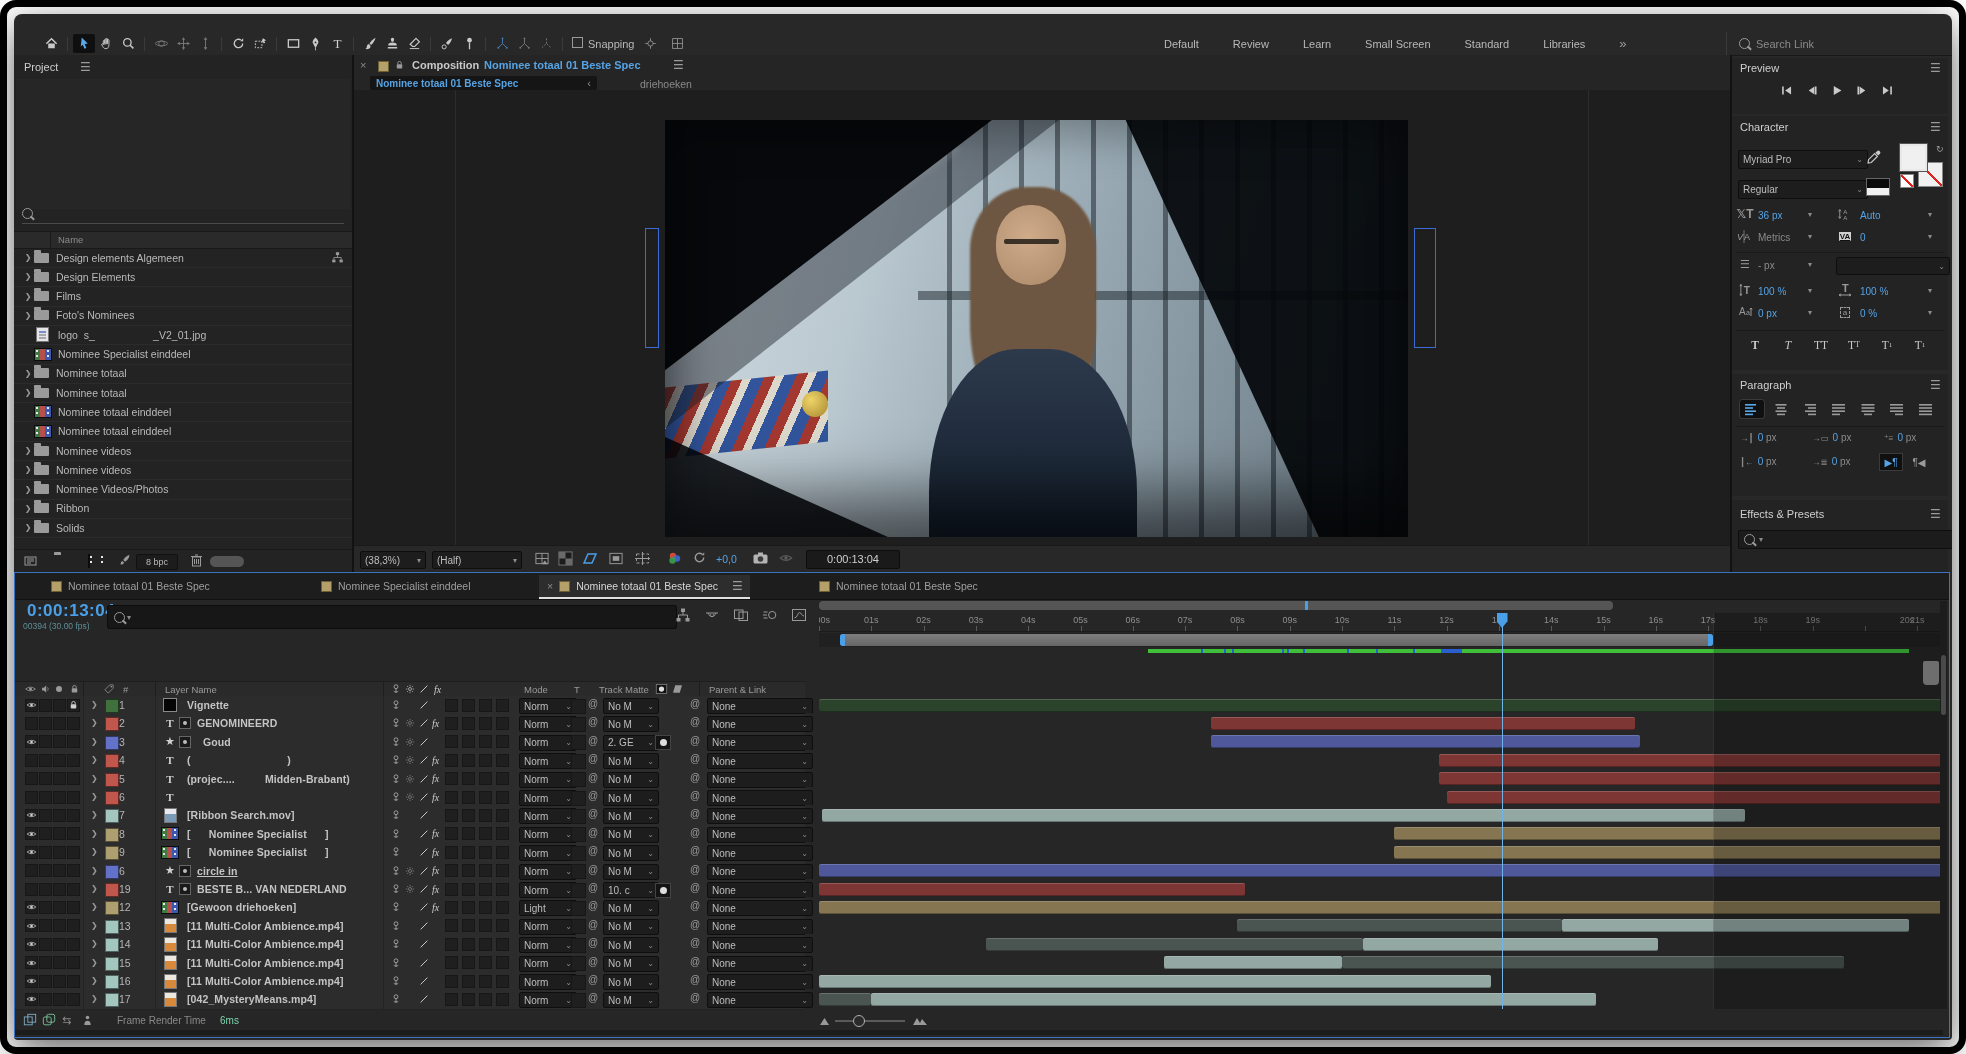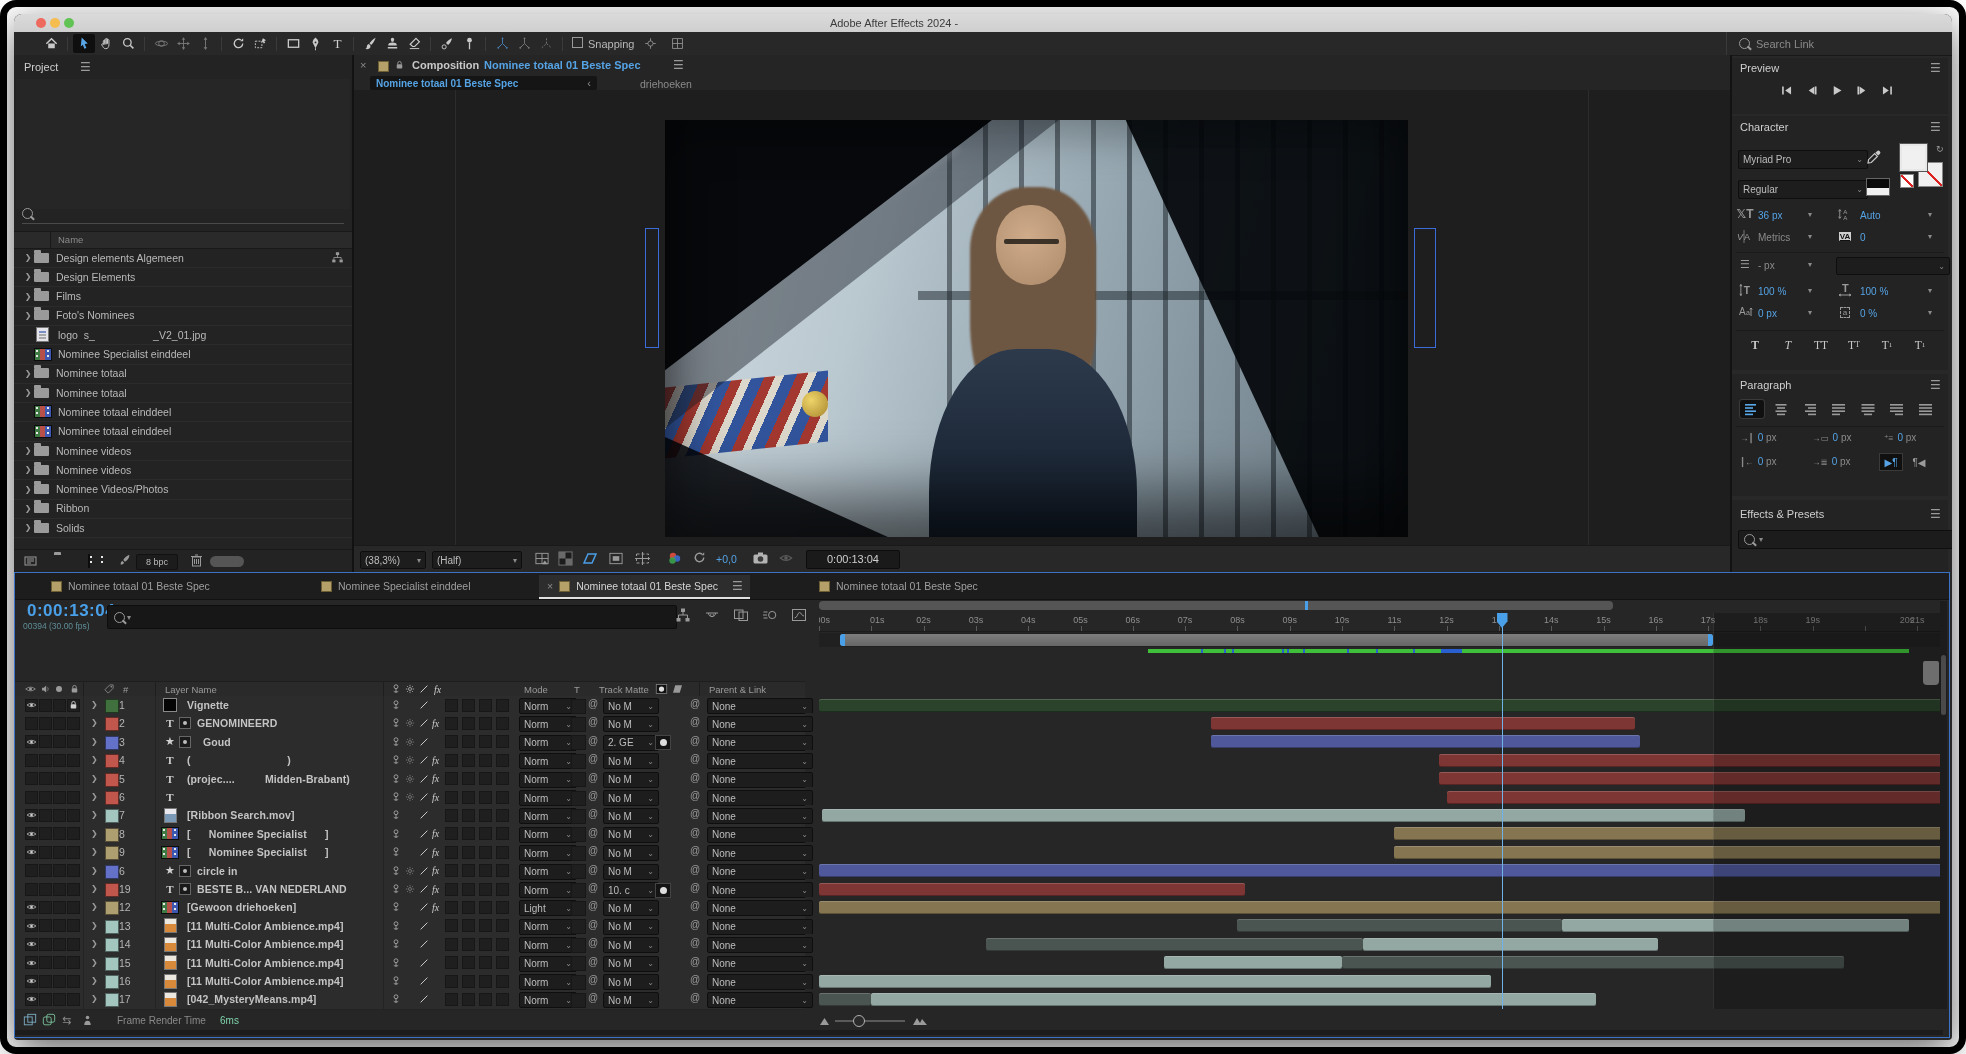--- a/index.html
+++ b/index.html
@@ -106,26 +106,20 @@
   .dirbtn.active{background:#101010;outline:1px solid #3a3a3a;color:#55a3e4;}
   svg{display:block;}
   .hline{position:absolute;height:1px;background:#1a1a1a;}
 </style>
 </head>
 <body>
 
 <div id="stage">
   <div id="win">
 
-    <div id="titlebar">
-      <span class="tl" style="left:22px;background:#ee6a5e;"></span>
-      <span class="tl" style="left:36px;background:#f5bd4f;"></span>
-      <span class="tl" style="left:50px;background:#61c354;"></span>
-      <div id="title-text">Adobe After Effects 2024 -</div>
-    </div>
 
     <div id="toolbar">
       <div id="tools">
           <div class="tool">
             <svg viewBox="0 0 16 16" width="15" height="15">
               <path d="M2.5 8.2 8 3l5.5 5.2" fill="none" stroke="#c9c9c9" stroke-width="1.6"></path>
               <path d="M4.5 8v5h7V8z" fill="#c9c9c9"></path>
             </svg>
           </div>
           <div class="tsep"></div>
@@ -260,20 +254,29 @@
                 <path d="M8 1.5V5M8 11v3.5M1.5 8H5M11 8h3.5" stroke="#999"></path>
               </svg>
             </div>
             <div class="tool">
               <svg viewBox="0 0 16 16" width="13" height="13">
                 <rect x="2" y="2" width="12" height="12" fill="none" stroke="#999"></rect>
                 <path d="M2 8h12M8 2v12" stroke="#999"></path>
               </svg>
             </div>
           </div>
+        </div>
+      <div id="ws-nav">
+          <span>Default</span>
+          <span>Review</span>
+          <span>Learn</span>
+          <span>Small Screen</span>
+          <span>Standard</span>
+          <span>Libraries</span>
+          <span style="color: rgb(154, 154, 154); font-size: 13px;">»</span>
         </div>
       <div id="helpsearch">
         <span class="mag"></span>
         <span>Search Link</span>
       </div>
     </div>
 
     <div class="panel" style="left:0;top:41px;width:338px;height:517px;">
       <div class="abs ptitle" style="left:10px;top:6px;">Project</div>
       <div class="abs pmenu" style="left:66px;top:5px;">☰</div>
@@ -755,21 +758,21 @@
             </svg>
           </div>
         </div>
 
       <div class="abs" style="left:804px;top:28px;width:794px;height:9px;background:#555;border-radius:4px;">
         <span class="abs" style="left:486px;top:0;width:3px;height:9px;background:#4aa0e8;"></span>
       </div>
       <div id="ruler" class="abs" style="left:804px;top:40px;width:1124px;height:18px;overflow:hidden;border-bottom:1px solid #1c1c1c;">
           <div class="rlabel" style="left: 0px;">0:00s</div>
           <div class="rtick" style="left: 0px;"></div>
-          <div class="rlabel" style="left: 52.3px; margin-left: 6px;">01s</div>
+          <div class="rlabel" style="left: 52.3px;">01s</div>
           <div class="rtick" style="left: 52.3px;"></div>
           <div class="rlabel" style="left: 104.6px;">02s</div>
           <div class="rtick" style="left: 104.6px;"></div>
           <div class="rlabel" style="left: 156.9px;">03s</div>
           <div class="rtick" style="left: 156.9px;"></div>
           <div class="rlabel" style="left: 209.2px;">04s</div>
           <div class="rtick" style="left: 209.2px;"></div>
           <div class="rlabel" style="left: 261.5px;">05s</div>
           <div class="rtick" style="left: 261.5px;"></div>
           <div class="rlabel" style="left: 313.8px;">06s</div>
@@ -1423,21 +1426,21 @@
             <div style="position: absolute; left: 76px; top: 4px; color: rgb(154, 154, 154); font-size: 8px;">❯</div>
             <div class="chip" style="left: 90px; background: rgb(99, 113, 201);"></div>
             <div class="lnum">6</div>
             <div style="position: absolute; left: 140px; top: 0px; width: 1px; height: 100%; background: rgb(35, 35, 35);"></div>
             <div style="position: absolute; left: 148px; top: 2px; width: 14px; height: 14px; display: flex; align-items: center; justify-content: center;">
               <span style="color:#d0d0d0;font-size:11px;">★</span>
             </div>
             <div style="position: absolute; left: 164px; top: 3px; width: 12px; height: 12px; background: rgb(26, 26, 26); border: 1px solid rgb(102, 102, 102); box-sizing: border-box;">
               <span style="display:block;width:4px;height:4px;border-radius:50%;background:#bbb;margin:3px auto;"></span>
             </div>
-            <div class="lname" style="left: 182px;">circle in</div>
+            <div class="lname" style="left: 182px; text-decoration: underline;">circle in</div>
             <div style="position: absolute; left: 368px; top: 0px; width: 1px; height: 100%; background: rgb(35, 35, 35);"></div>
             <div class="sw" style="left: 374px;">
               <svg viewBox="0 0 16 16" width="12" height="12">
                 <circle cx="8" cy="5" r="2.6" fill="none" stroke="#bbb"></circle>
                 <path d="M8 7.6V13M5 11c1 1.4 5 1.4 6 0" fill="none" stroke="#bbb"></path>
               </svg>
             </div>
             <div class="sw" style="left: 388px; opacity: 0.6;">
               <svg viewBox="0 0 16 16" width="12" height="12">
                 <circle cx="8" cy="8" r="2" fill="none" stroke="#bbb"></circle>

